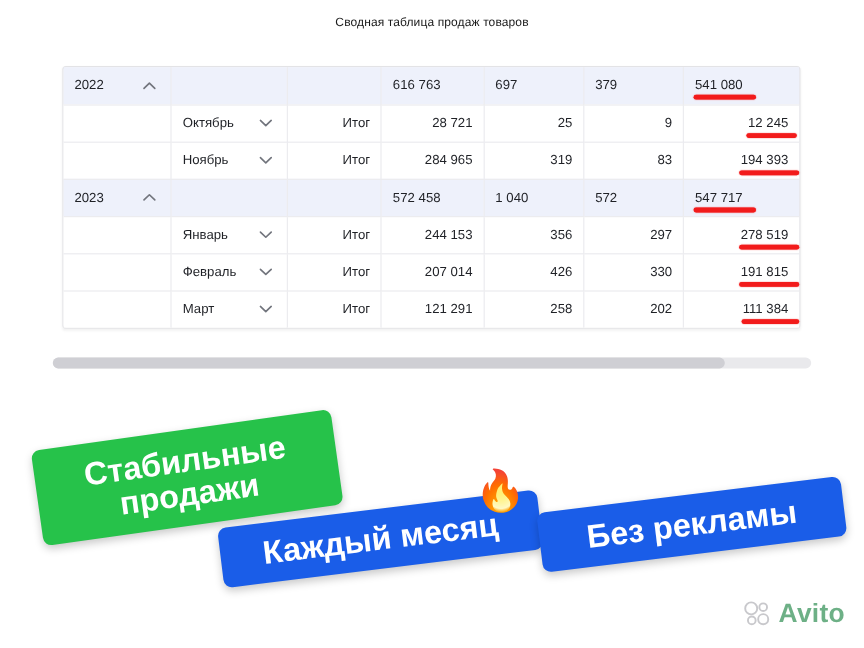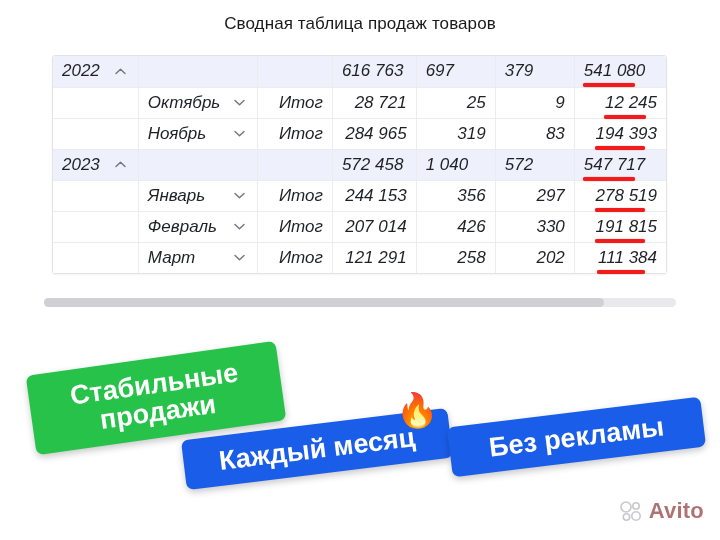--- a/index.html
+++ b/index.html
@@ -9,43 +9,42 @@
     height: 540px;
     background: #ffffff;
     font-family: "Liberation Sans", sans-serif;
     position: relative;
     overflow: hidden;
   }
 
   
   .page-title {
     text-align: center;
-    font-size: 17px;
+    font-size: 10px;
     color: #1a1a1a;
     padding-top: 14px;
     letter-spacing: 0.1px;
   }
 
   
   .table-panel {
     position: absolute;
     left: 52px;
     top: 55px;
     width: 615px;
     background: #ffffff;
     border: 1px solid #e3e3e6;
     border-radius: 3px;
     box-shadow: 0 1px 2px rgba(0,0,0,0.05);
   }
   table.sales {
     width: 100%;
     border-collapse: collapse;
-    font-size: 17px;
+    font-size: 11px;
     color: #1f2126;
-    font-style: italic;
   }
   table.sales td {
     border-bottom: 1px solid #ececef;
     border-right: 1px solid #ececef;
     height: 31px;
     padding: 0 9px;
     vertical-align: middle;
     white-space: nowrap;
   }
   table.sales tr:last-child td { border-bottom: none; }
@@ -176,21 +175,21 @@
     bottom: 16px;
     display: flex;
     align-items: center;
     gap: 6px;
     opacity: 0.62;
   }
   .wm-mark { display: block; }
   .wm-text {
     font-size: 22px;
     font-weight: bold;
-    color: #7f1d1d;
+    color: #15803d;
     letter-spacing: 0.2px;
   }
 </style>
 </head>
 <body>
 
 <div class="page-title">Сводная таблица продаж товаров</div>
 
 <div class="table-panel">
   <table class="sales">

